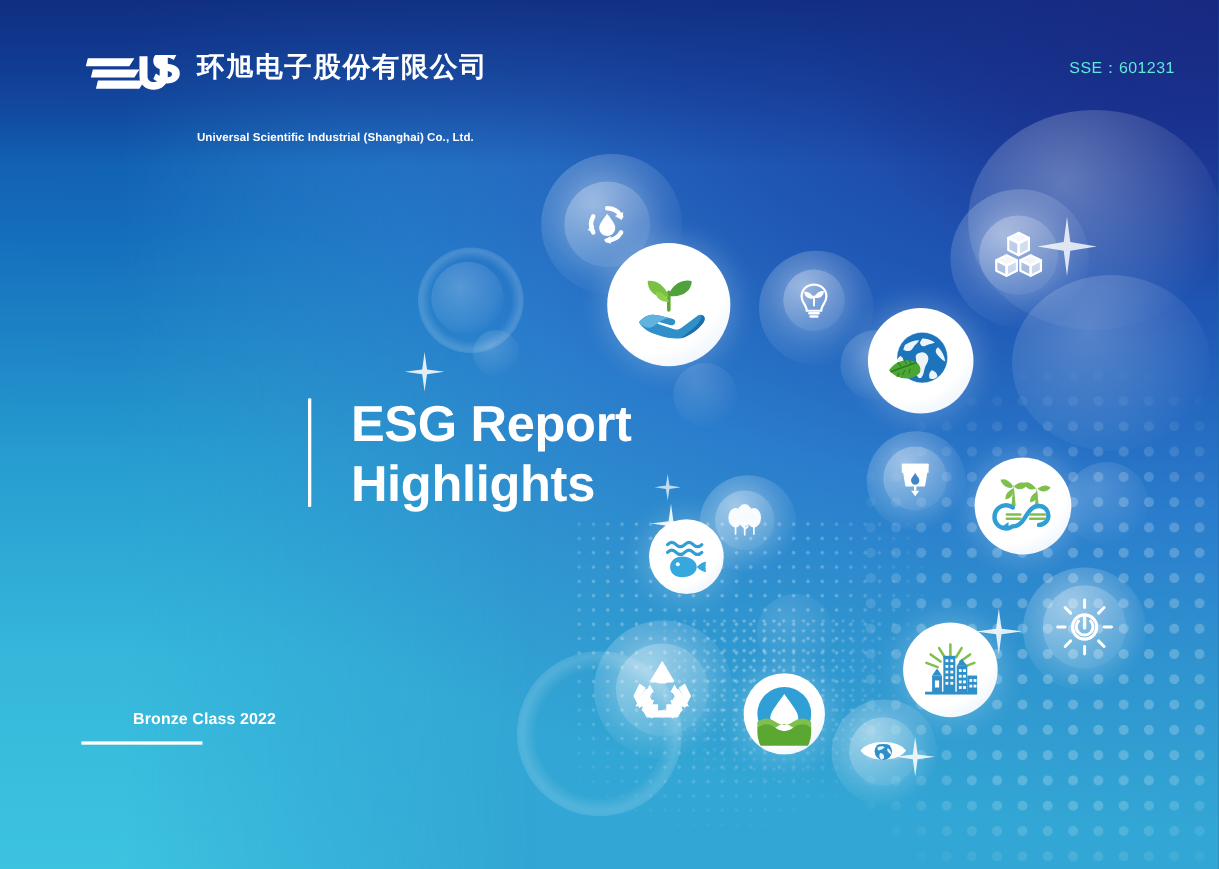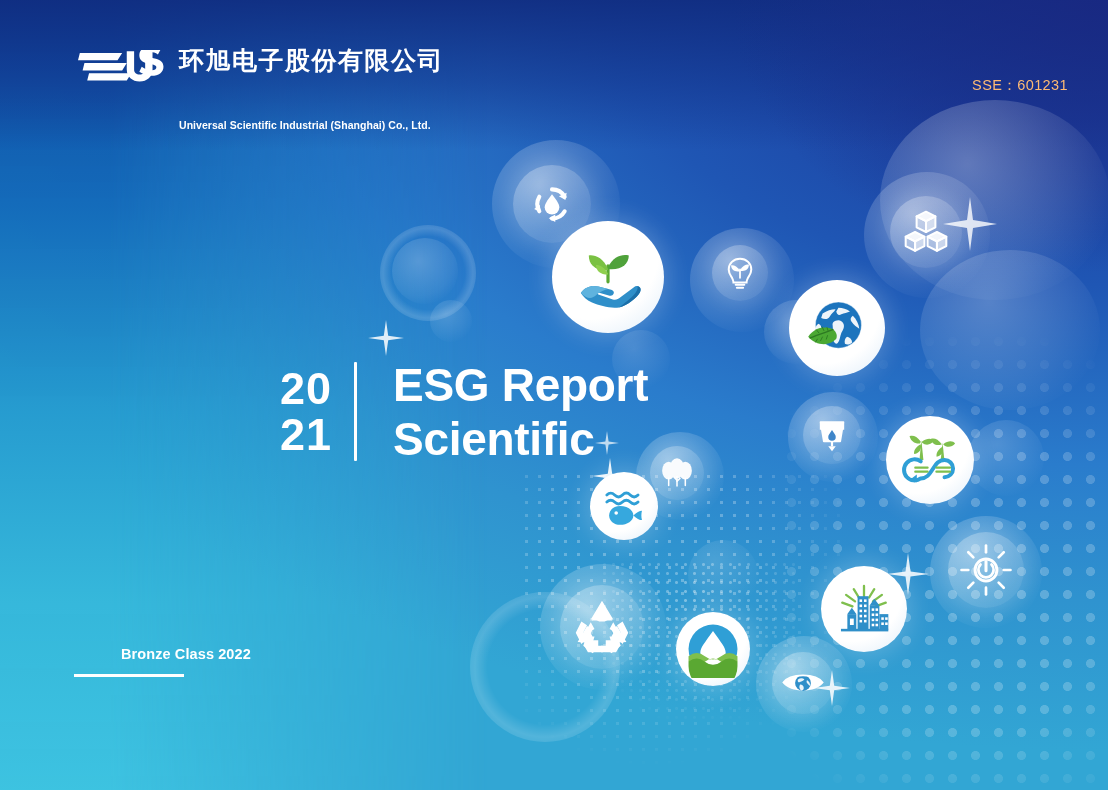--- a/index.html
+++ b/index.html
@@ -83,23 +83,22 @@
     color:#ffffff;font-size:25px;line-height:1.18;font-weight:700;
     letter-spacing:1.5px;white-space:nowrap;
     font-family:"DejaVu Sans","Liberation Sans",sans-serif;
   }
   .logo-en{
     color:#ffffff;font-size:10.5px;font-weight:700;white-space:nowrap;
     margin-top:3px;letter-spacing:0.05px;
   }
   .sse{
     position:absolute;right:40px;top:52px;
-    color:#fdba74;font-size:14.5px;font-weight:400;letter-spacing:.4px;
+    color:#5eead4;font-size:14.5px;font-weight:400;letter-spacing:.4px;
     white-space:nowrap;
-    margin-top:24px;
   }
 
   
   .title-wrap{position:absolute;left:280px;top:358px;display:flex;align-items:stretch;}
   .year{
     display:flex;flex-direction:column;justify-content:center;
     color:#ffffff;font-size:45px;font-weight:700;line-height:1.02;
     letter-spacing:1px;padding-right:22px;
     font-family:"Liberation Sans",sans-serif;
   }
@@ -452,28 +451,24 @@
       <g fill="#ffffff" opacity=".9">
         <path d="M25 27 c3-2 7-2 9 0 c-2 2-5 3-7 4 c-2 0-3-2-2-4 Z"></path>
         <path d="M38 28 c3 2 4 5 4 8 c-2-1-4-3-5-5 c0-2 0-3 1-3 Z"></path>
         <path d="M28 34 c3 0 5 2 5 5 c0 3-2 4-4 3 c-2-2-3-5-1-8 Z"></path>
       </g>
       <path d="M4 32 C14 18 50 18 60 32" fill="none" stroke="#ffffff" stroke-width="2.4"></path>
     </svg>
   </div>
 
   <div class="title-wrap">
-    <div class="year">
-      <span>20</span>
-      <span>21</span>
-    </div>
     <div class="rule"></div>
     <div class="heads">
       <div class="h1">ESG Report</div>
-      <div class="h2">Scientific</div>
+      <div class="h2">Highlights</div>
     </div>
   </div>
 
   <div class="award">
     <div class="award-l2">Bronze Class 2022</div>
     <div class="award-div"></div>
   </div>
 
 </div>
 

